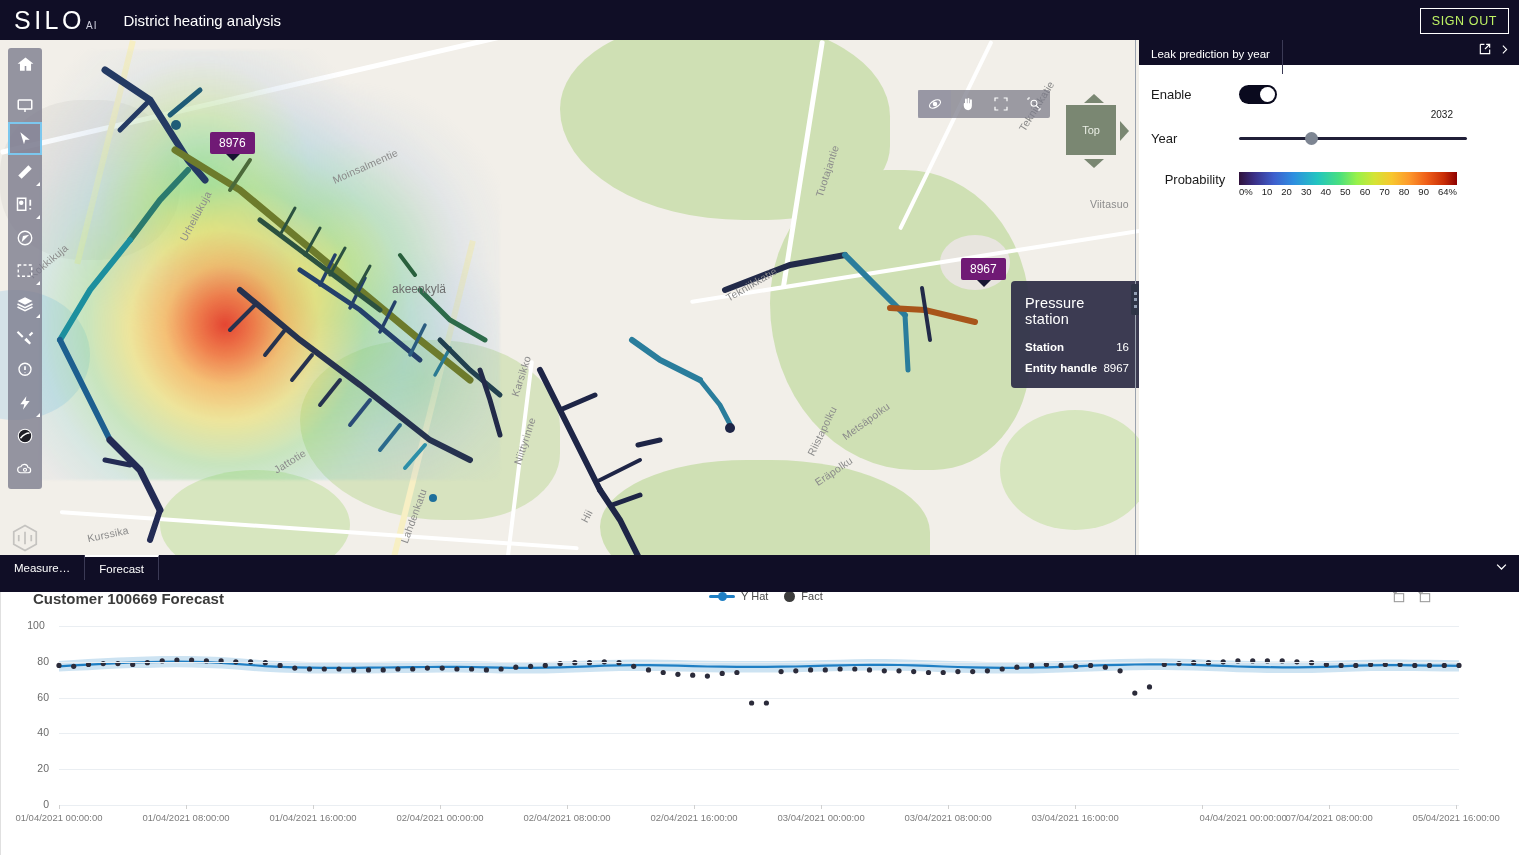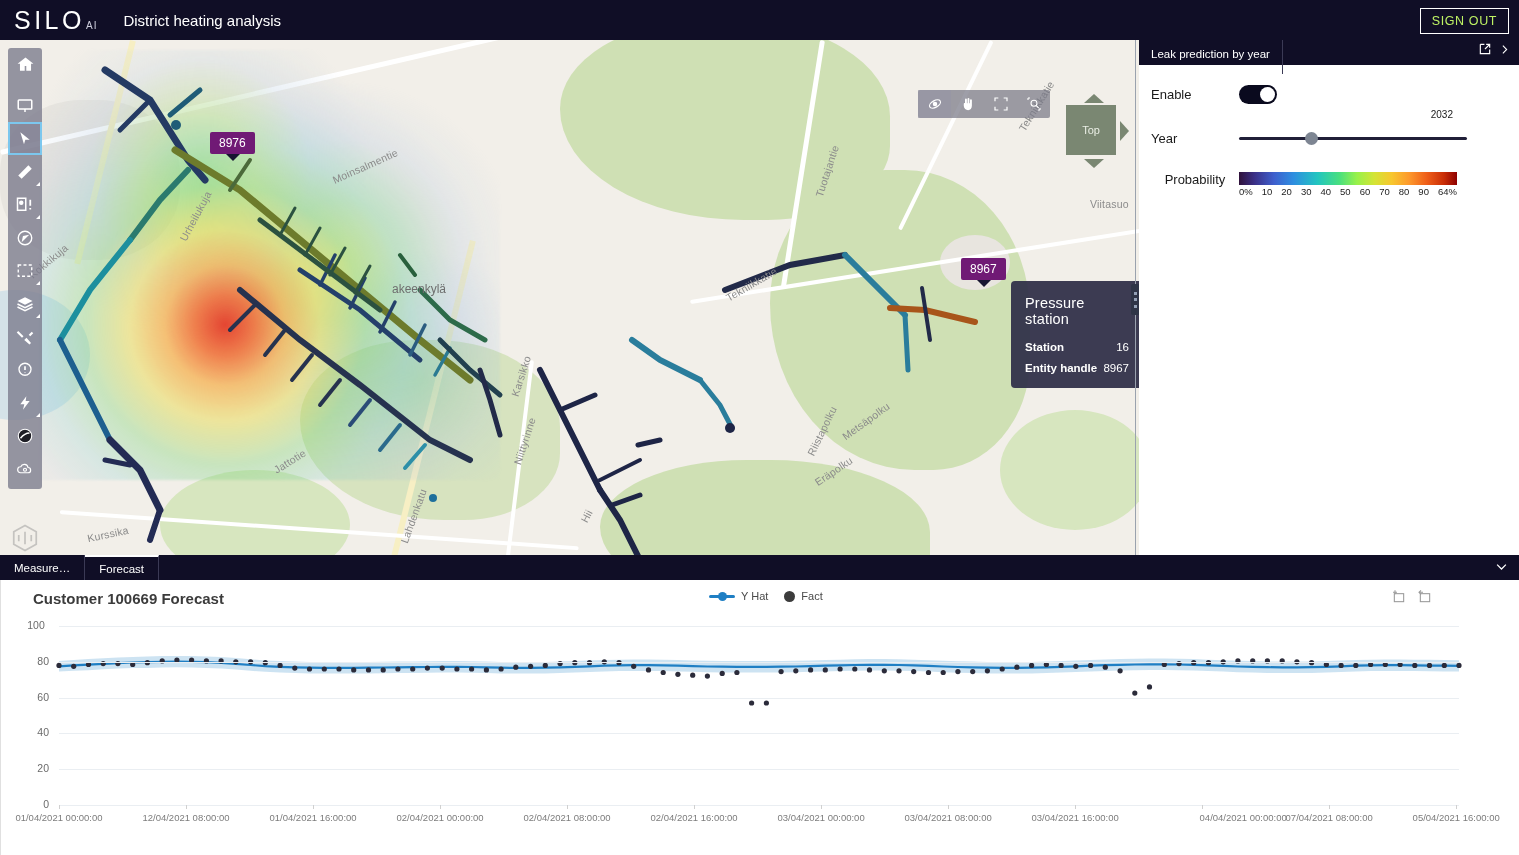--- a/index.html
+++ b/index.html
@@ -201,21 +201,21 @@
       #22c5c0 36%, #48df7f 46%, #97f14a 54%, #d3e435 62%,
       #f7c72e 70%, #fd992c 78%, #ef5f19 86%, #c92d06 94%, #8d0101 100%);
   }
   .cb-ticks {
     display: flex; justify-content: space-between; width: 218px;
     font-size: 9.5px; color: #1c1c1c; margin-top: 1px;
   }
 
   
   .bottom-bar {
-    position: absolute; left: 0; top: 555px; width: 1519px; height: 25px;
+    position: absolute; left: 0; top: 555px; width: 1519px; height: 37px;
     background: #100e26; z-index: 55; display: flex; 
   }
   .bt-tab {
     color: #ffffff; font-size: 11.5px; height: 25px; padding: 0 14px;
     display: flex; align-items: center; border-right: 1px solid #3b3a55;
     cursor: pointer;
   }
   .bt-tab.active { border-top: 2px solid #ffffff; }
   .bt-chevron { position: absolute; right: 10px; top: 4px; cursor: pointer; }
 
@@ -712,21 +712,21 @@
           <div class="ylab" style="left: 22px; top: 178px;">0</div>
           <div class="ylab" style="left: 22px; top: 142.2px;">20</div>
           <div class="ylab" style="left: 22px; top: 106.4px;">40</div>
           <div class="ylab" style="left: 22px; top: 70.6px;">60</div>
           <div class="ylab" style="left: 22px; top: 34.8px;">80</div>
           <div class="ylab" style="left: 22px; top: -1px; text-align: center;">100</div>
         </div>
       <div class="axis-line"></div>
       <div id="x-labels">
           <div class="xlab" style="left: 58px;">01/04/2021 00:00:00</div>
-          <div class="xlab" style="left: 185.018px;">12/04/2021 08:00:00</div>
+          <div class="xlab" style="left: 185.018px;">01/04/2021 08:00:00</div>
           <div class="xlab" style="left: 312.036px;">01/04/2021 16:00:00</div>
           <div class="xlab" style="left: 439.055px;">02/04/2021 00:00:00</div>
           <div class="xlab" style="left: 566.073px;">02/04/2021 08:00:00</div>
           <div class="xlab" style="left: 693.091px;">02/04/2021 16:00:00</div>
           <div class="xlab" style="left: 820.109px;">03/04/2021 00:00:00</div>
           <div class="xlab" style="left: 947.127px;">03/04/2021 08:00:00</div>
           <div class="xlab" style="left: 1074.15px;">03/04/2021 16:00:00</div>
           <div class="xlab" style="left: 1201.16px; margin-left: 41px;">04/04/2021 00:00:00</div>
           <div class="xlab" style="left: 1328.18px;">07/04/2021 08:00:00</div>
           <div class="xlab" style="left: 1455.2px;">05/04/2021 16:00:00</div>

